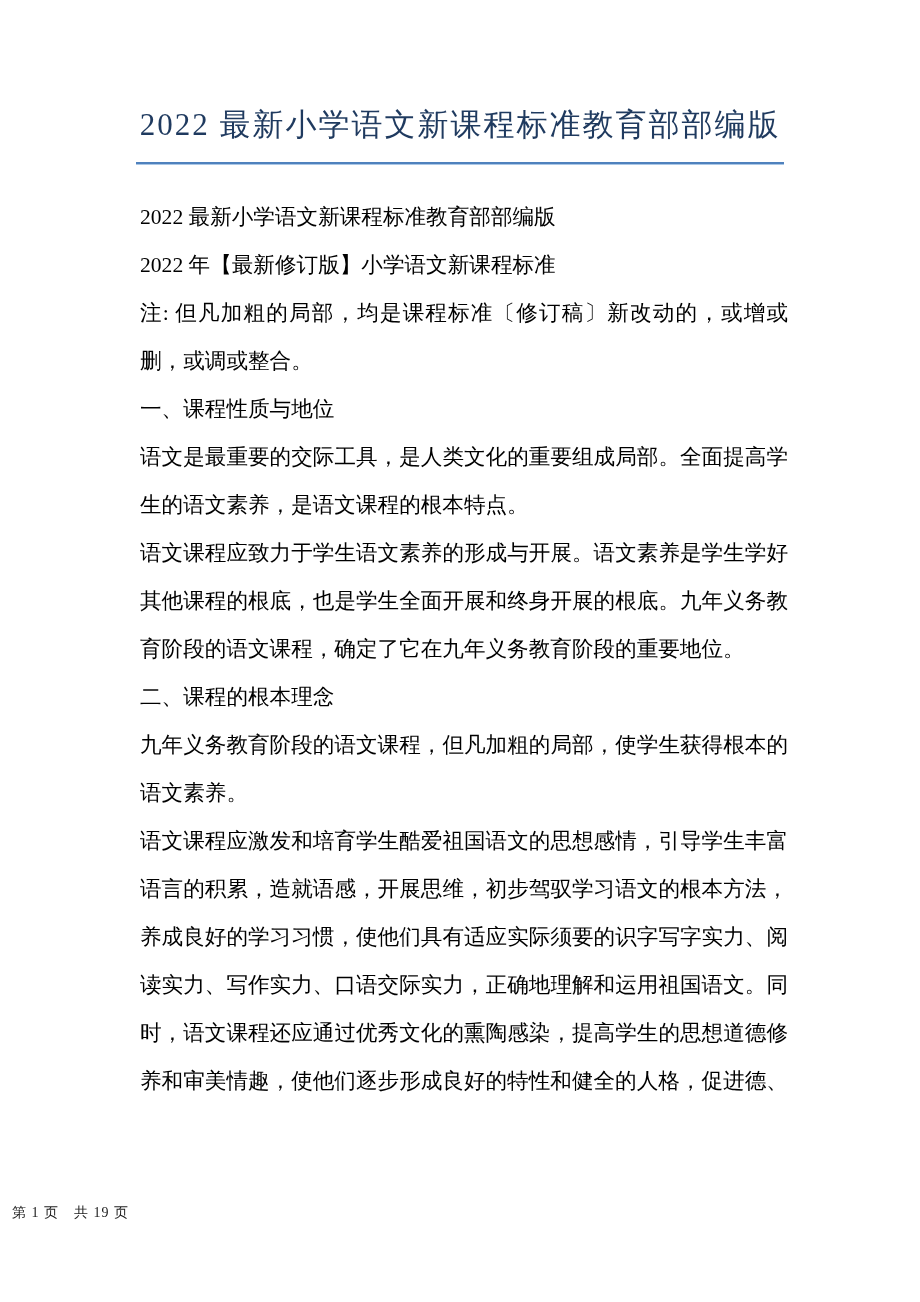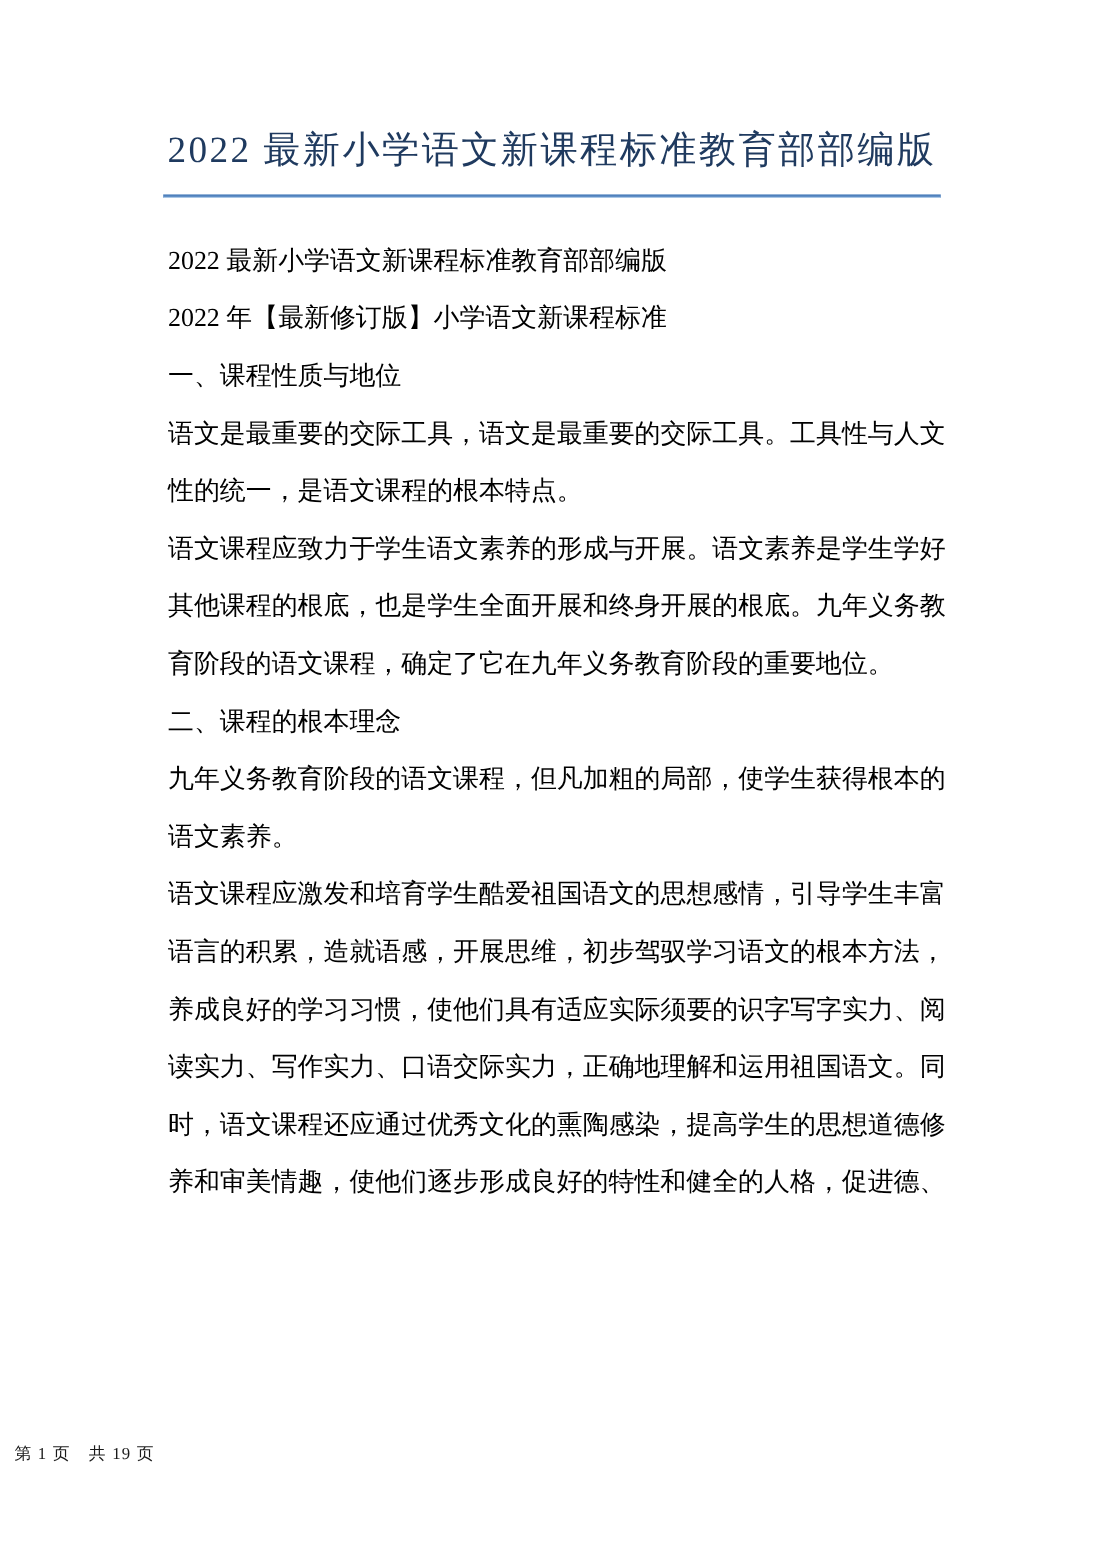--- a/index.html
+++ b/index.html
@@ -61,22 +61,23 @@
 <body>
 
 <div class="page">
   <h1 class="doc-title">2022 最新小学语文新课程标准教育部部编版</h1>
 
   <div class="title-rule"></div>
 
   <div class="doc-body">
       <p>2022 最新小学语文新课程标准教育部部编版</p>
       <p>2022 年【最新修订版】小学语文新课程标准</p>
+      <p>注: 但凡加粗的局部，均是课程标准〔修订稿〕新改动的，或增或删，或调或整合。</p>
       <p>一、课程性质与地位</p>
-      <p>语文是最重要的交际工具，语文是最重要的交际工具。工具性与人文性的统一，是语文课程的根本特点。</p>
+      <p>语文是最重要的交际工具，是人类文化的重要组成局部。全面提高学生的语文素养，是语文课程的根本特点。</p>
       <p>语文课程应致力于学生语文素养的形成与开展。语文素养是学生学好其他课程的根底，也是学生全面开展和终身开展的根底。九年义务教育阶段的语文课程，确定了它在九年义务教育阶段的重要地位。</p>
       <p>二、课程的根本理念</p>
       <p>九年义务教育阶段的语文课程，但凡加粗的局部，使学生获得根本的语文素养。</p>
       <p>语文课程应激发和培育学生酷爱祖国语文的思想感情，引导学生丰富语言的积累，造就语感，开展思维，初步驾驭学习语文的根本方法，养成良好的学习习惯，使他们具有适应实际须要的识字写字实力、阅读实力、写作实力、口语交际实力，正确地理解和运用祖国语文。同时，语文课程还应通过优秀文化的熏陶感染，提高学生的思想道德修养和审美情趣，使他们逐步形成良好的特性和健全的人格，促进德、</p>
     </div>
 
   <div class="page-footer">
     <span>第 1 页　共 19 页</span>
   </div>
 </div>

